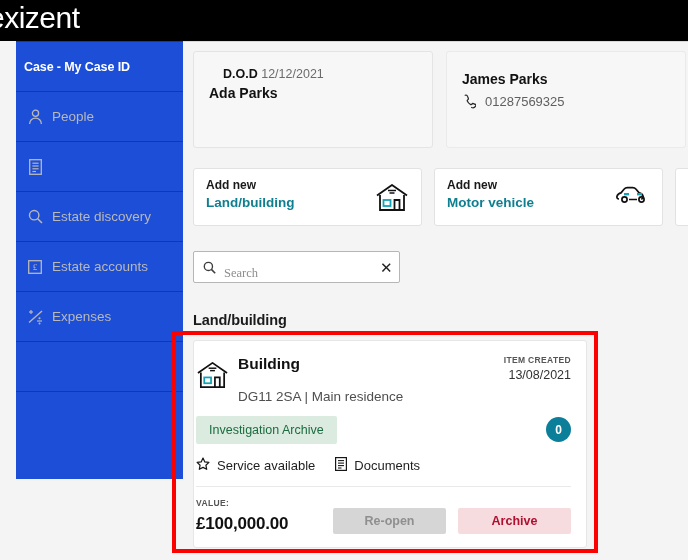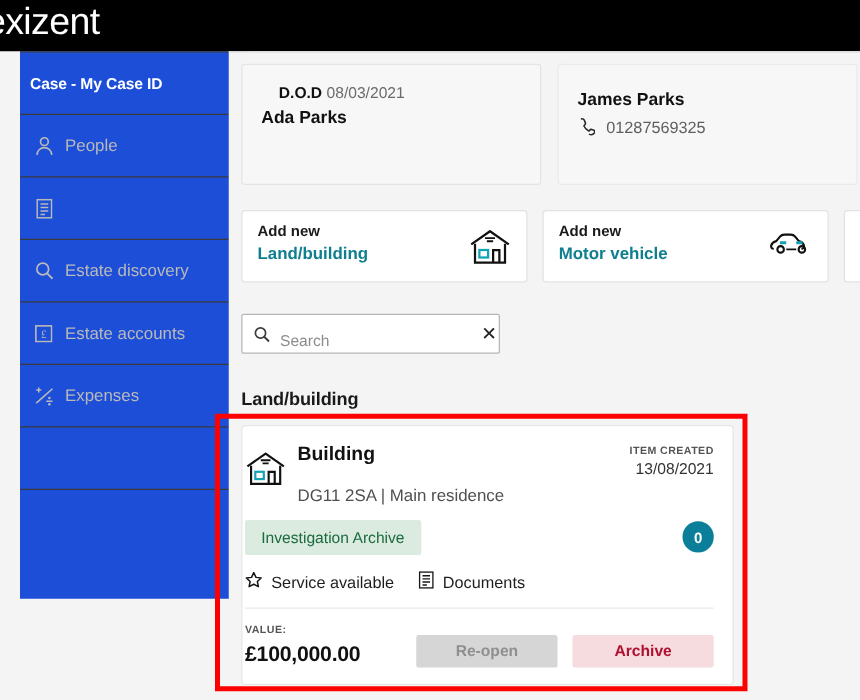--- a/index.html
+++ b/index.html
@@ -154,21 +154,21 @@
     top: 209px; left: 10px;
     width: 207px; height: 32px;
     background: #ffffff;
     border: 1px solid #b6b6b6;
     border-radius: 2px;
     display: flex; align-items: center;
   }
   .searchbox .si { margin: 0 8px 0 9px; display: flex; }
   .searchbox input {
     border: 0; outline: 0; flex: 1;
-    font-family: Liberation Sans, sans-serif;
+    font-family: Liberation Serif, serif;
     font-size: 12.5px; color: #333;
     background: transparent;
     margin-top: 12px;
   }
   .searchbox input::placeholder { color: #8d8d8d; }
   .searchbox .cx {
     margin-right: 9px; color: #222; font-size: 15px;
     cursor: pointer; line-height: 1;
   }
 
@@ -349,21 +349,21 @@
     <div class="side-row"></div>
   </div>
 
   <div class="main">
 
     <div class="summary-row">
 
       <div class="sum-card">
         <div class="sum-line1">
           <b>D.O.D</b>
-          <span>08/03/2021</span>
+          <span>12/12/2021</span>
         </div>
         <div class="sum-name">Ada Parks</div>
       </div>
 
       <div class="sum-card plain">
         <div class="sum-name">James Parks</div>
         <div class="sum-sub">
           <span class="g">
             <svg width="13" height="15" viewBox="0 0 13 15">
               <path d="M2.2 1.2c1.1-.5 2 .2 2.4 1.3l.7 1.8c.3.8-.1 1.3-.7 1.7-.4.3-.5.6-.3 1 .7 1.6 1.9 2.8 3.4 3.6.4.2.8.1 1-.3.4-.6.9-1 1.7-.7l1.8.7" fill="none" stroke="#2a2a2a" stroke-width="1.25" stroke-linecap="round"></path>

